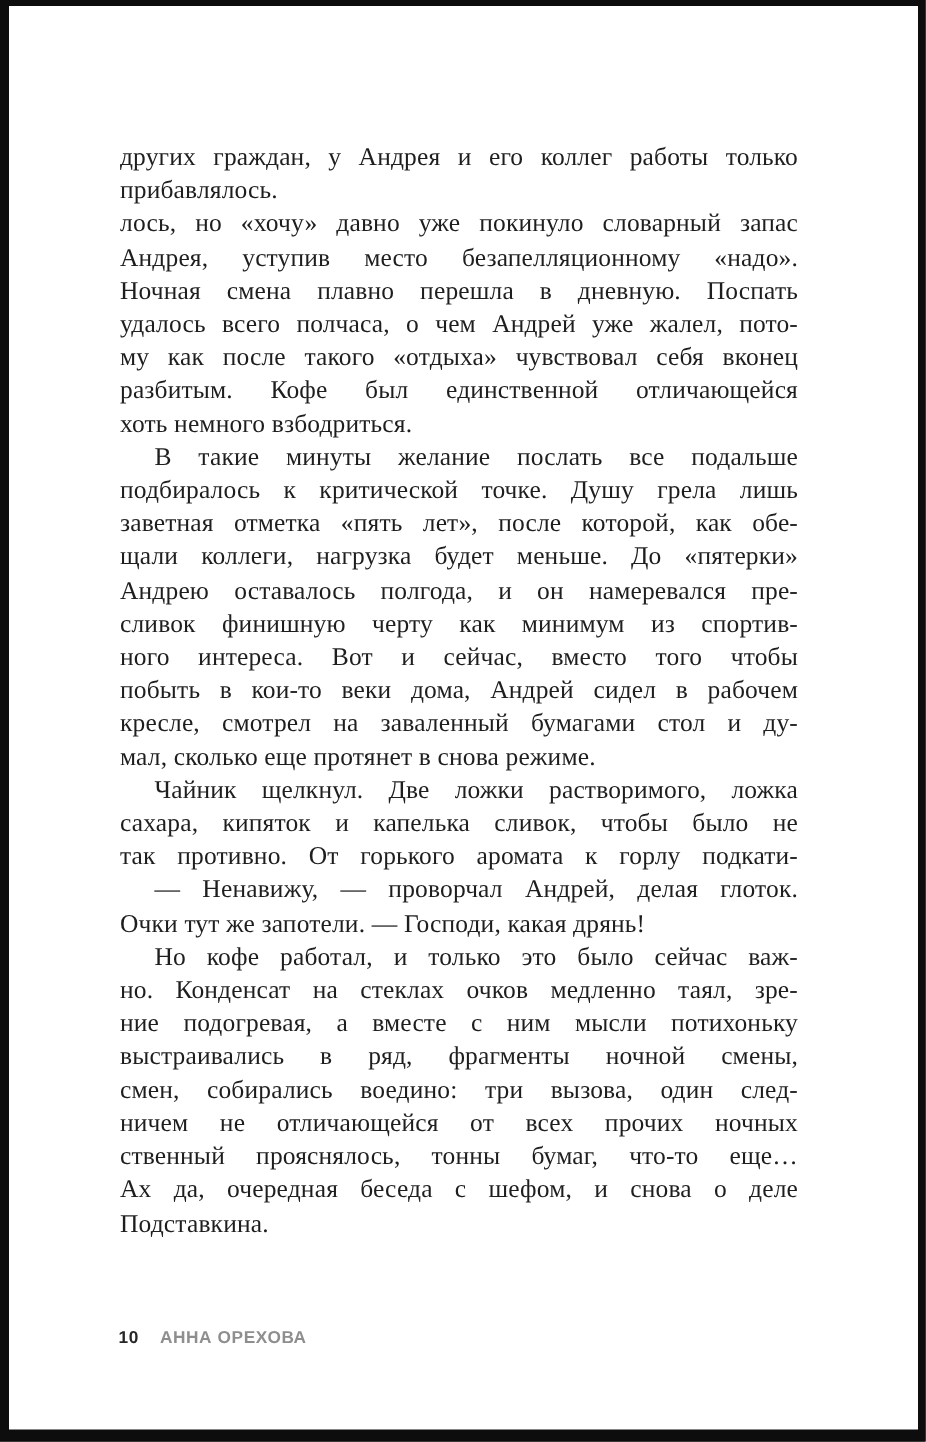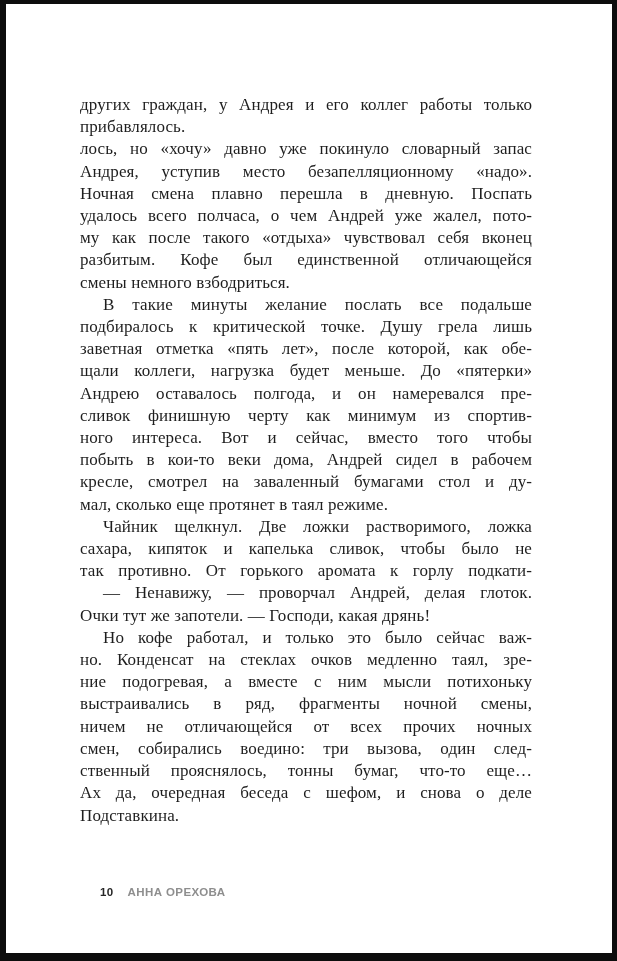--- a/index.html
+++ b/index.html
@@ -39,21 +39,21 @@
     text-align-last: justify;
   }
   .line.last {
     text-align-last: left;
   }
   .line.indent {
     text-indent: 23px;
   }
   .footer {
     position: absolute;
-    left: 94px;
+    left: 73px;
     top: 881px;
     font-family: "Liberation Sans", sans-serif;
     font-weight: bold;
     font-size: 11.5px;
     line-height: 14px;
     letter-spacing: 0.4px;
     white-space: nowrap;
   }
   .pagenum {
     color: #262626;
@@ -70,42 +70,42 @@
   <div class="page">
     <div class="text-block">
         <div class="line">других граждан, у Андрея и его коллег работы только</div>
         <div class="line last">прибавлялось.</div>
         <div class="line">лось, но «хочу» давно уже покинуло словарный запас</div>
         <div class="line">Андрея, уступив место безапелляционному «надо».</div>
         <div class="line">Ночная смена плавно перешла в дневную. Поспать</div>
         <div class="line">удалось всего полчаса, о чем Андрей уже жалел, пото-</div>
         <div class="line">му как после такого «отдыха» чувствовал себя вконец</div>
         <div class="line">разбитым. Кофе был единственной отличающейся</div>
-        <div class="line last">смены немного взбодриться.</div>
+        <div class="line last">хоть немного взбодриться.</div>
         <div class="line indent">В такие минуты желание послать все подальше</div>
         <div class="line">подбиралось к критической точке. Душу грела лишь</div>
         <div class="line">заветная отметка «пять лет», после которой, как обе-</div>
         <div class="line">щали коллеги, нагрузка будет меньше. До «пятерки»</div>
         <div class="line">Андрею оставалось полгода, и он намеревался пре-</div>
         <div class="line">сливок финишную черту как минимум из спортив-</div>
         <div class="line">ного интереса. Вот и сейчас, вместо того чтобы</div>
         <div class="line">побыть в кои-то веки дома, Андрей сидел в рабочем</div>
         <div class="line">кресле, смотрел на заваленный бумагами стол и ду-</div>
-        <div class="line last">мал, сколько еще протянет в таял режиме.</div>
+        <div class="line last">мал, сколько еще протянет в снова режиме.</div>
         <div class="line indent">Чайник щелкнул. Две ложки растворимого, ложка</div>
         <div class="line">сахара, кипяток и капелька сливок, чтобы было не</div>
         <div class="line">так противно. От горького аромата к горлу подкати-</div>
         <div class="line indent">— Ненавижу, — проворчал Андрей, делая глоток.</div>
         <div class="line last">Очки тут же запотели. — Господи, какая дрянь!</div>
         <div class="line indent">Но кофе работал, и только это было сейчас важ-</div>
         <div class="line">но. Конденсат на стеклах очков медленно таял, зре-</div>
         <div class="line">ние подогревая, а вместе с ним мысли потихоньку</div>
         <div class="line">выстраивались в ряд, фрагменты ночной смены,</div>
+        <div class="line">смен, собирались воедино: три вызова, один след-</div>
         <div class="line">ничем не отличающейся от всех прочих ночных</div>
-        <div class="line">смен, собирались воедино: три вызова, один след-</div>
         <div class="line">ственный прояснялось, тонны бумаг, что-то еще…</div>
         <div class="line">Ах да, очередная беседа с шефом, и снова о деле</div>
         <div class="line last">Подставкина.</div>
       </div>
     <div class="footer">
       <span class="pagenum">10</span><span class="author">АННА ОРЕХОВА</span>
     </div>
   </div>
 </div>
 

